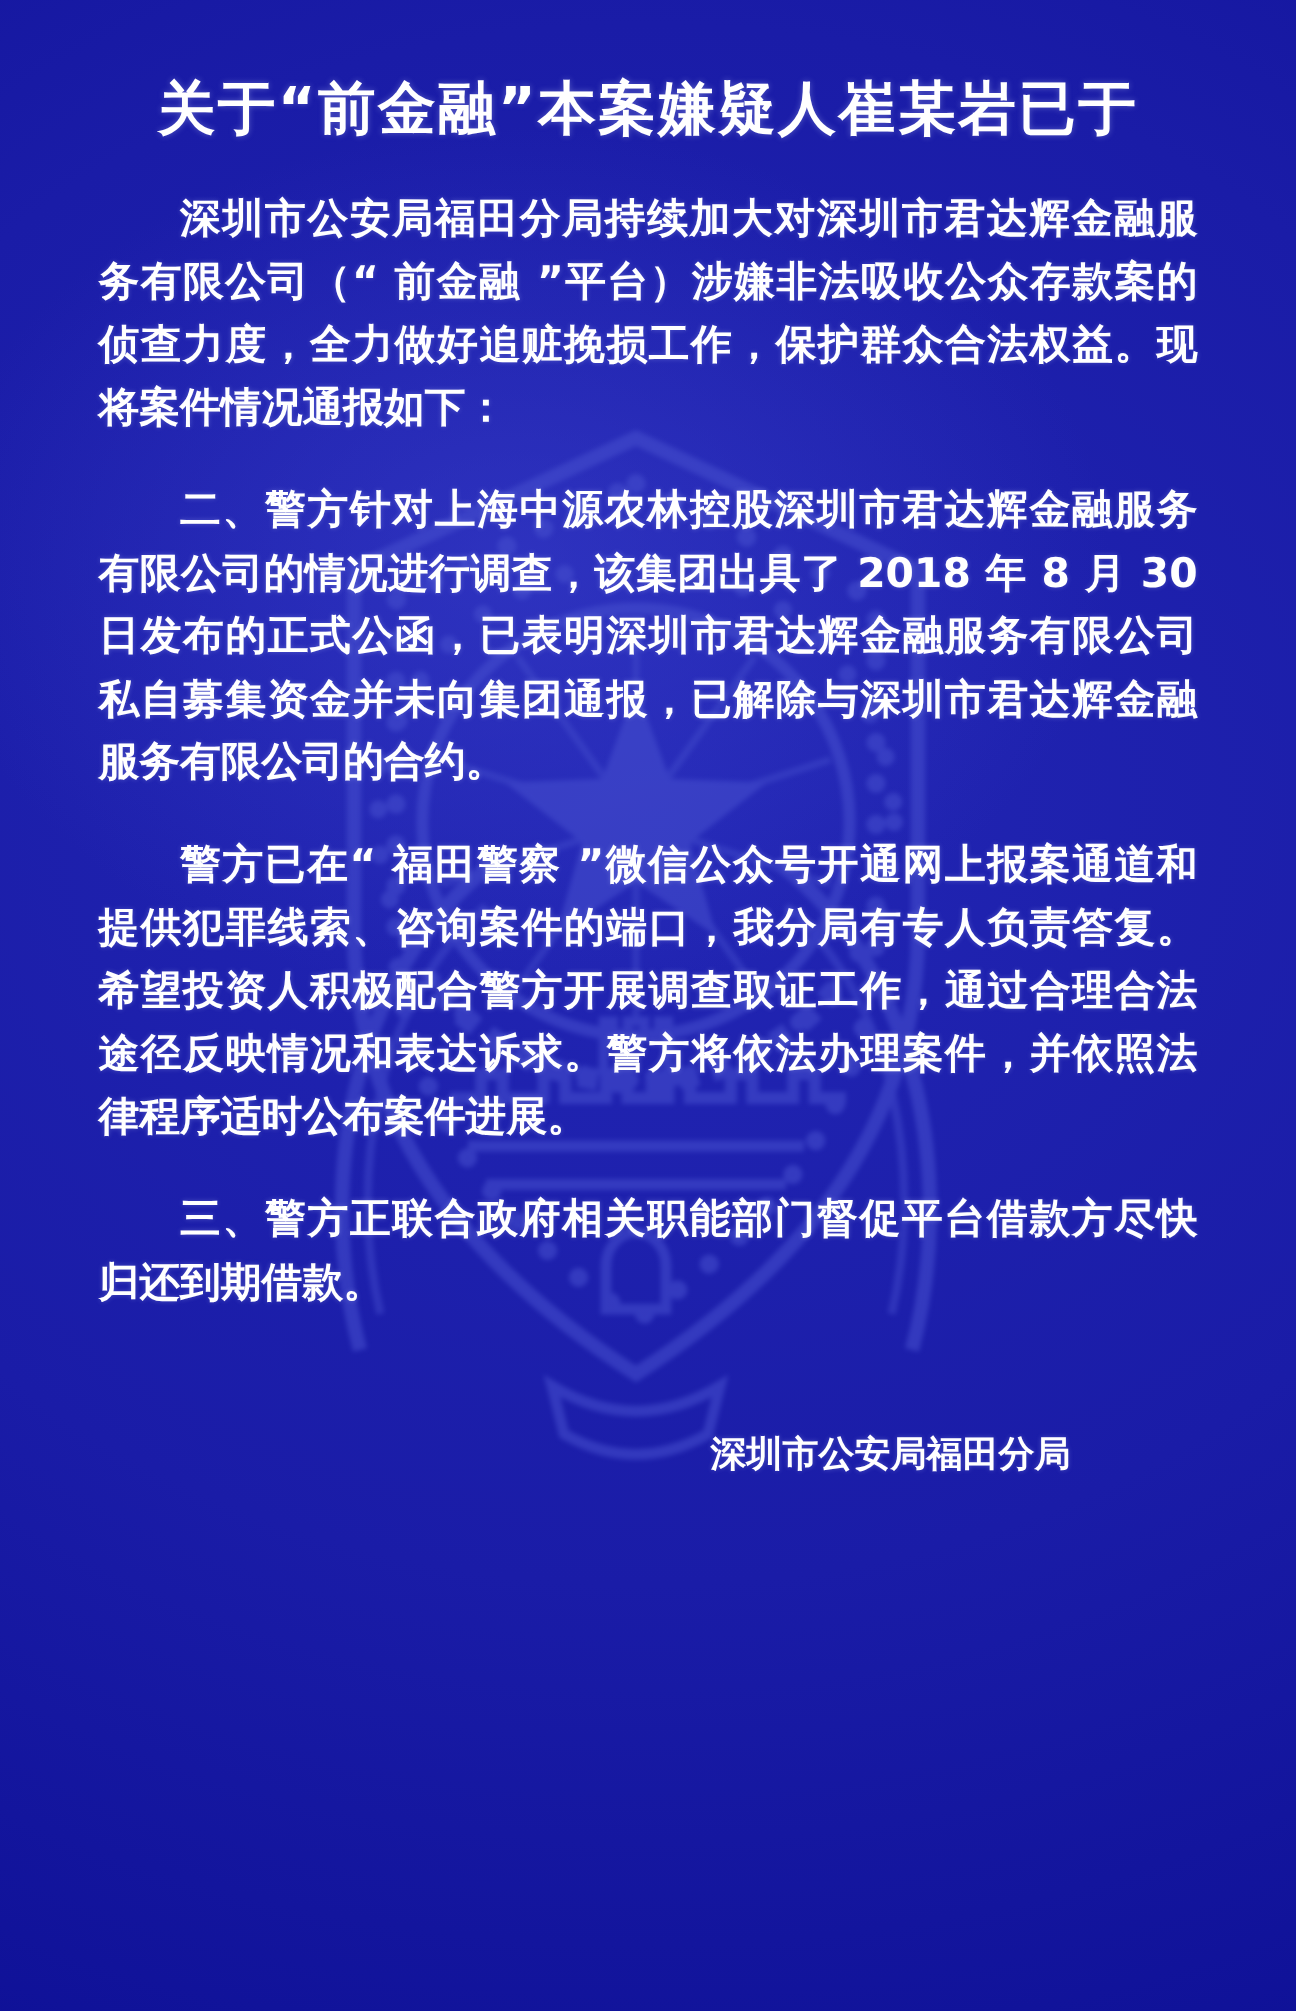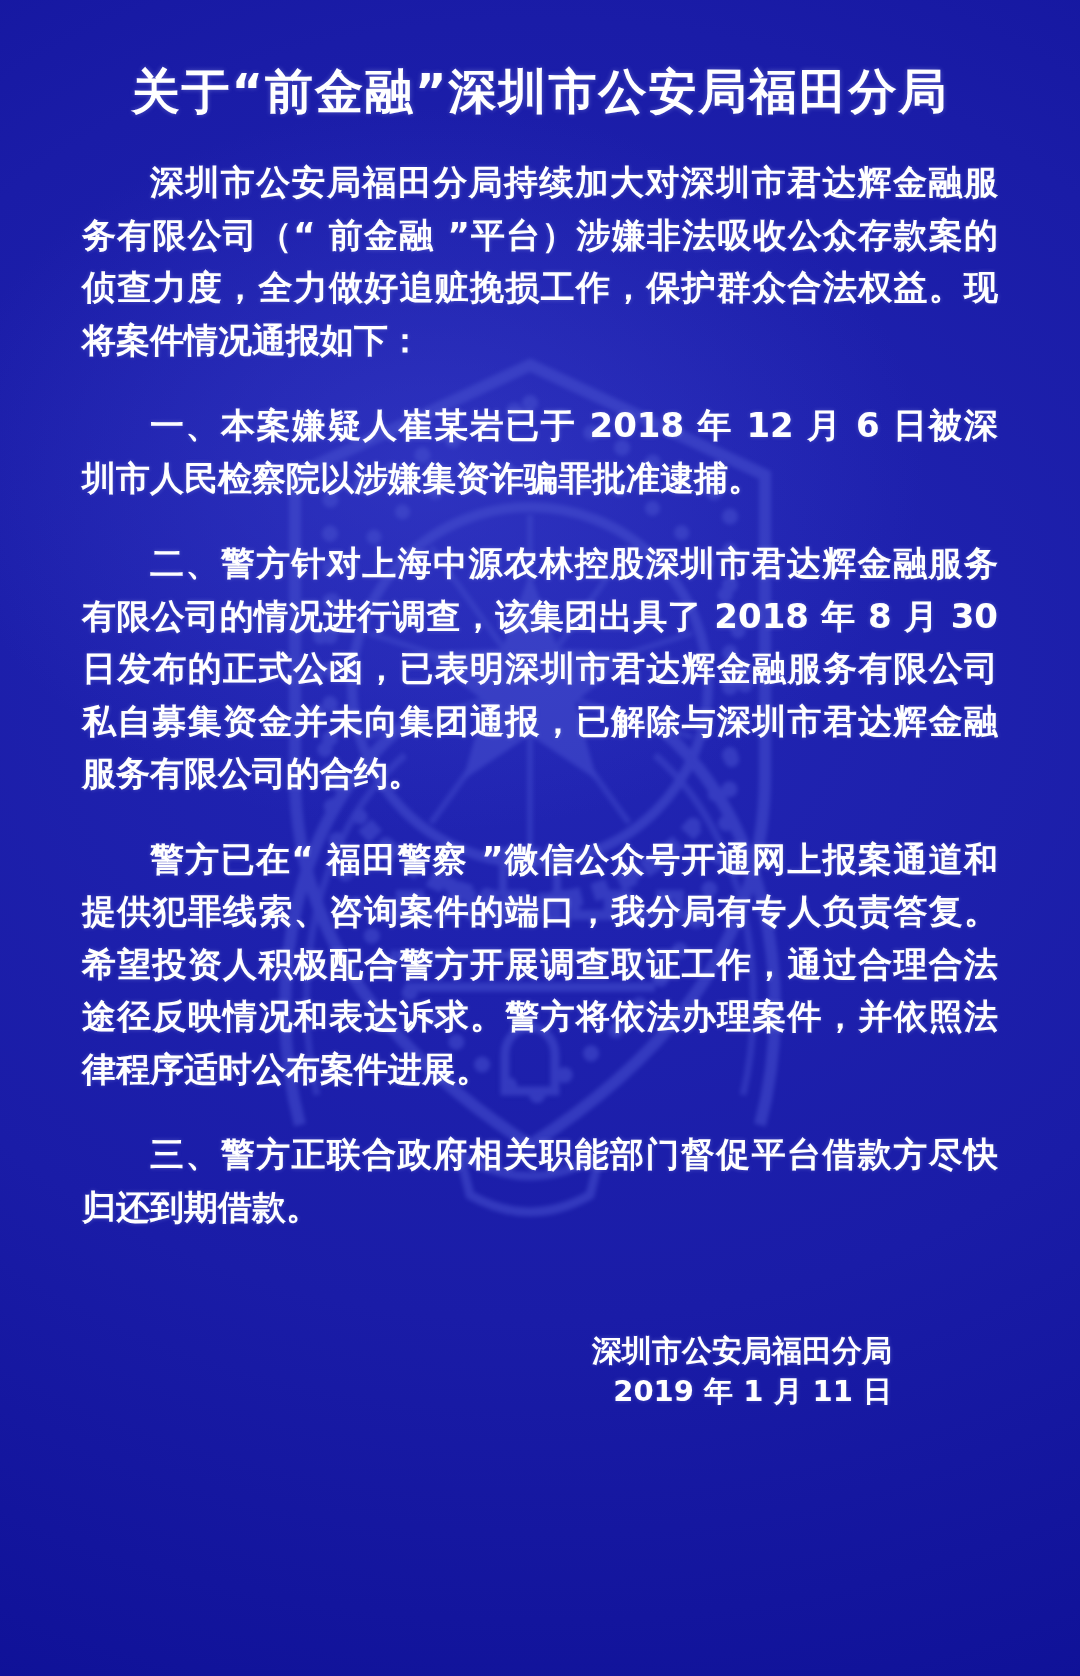--- a/index.html
+++ b/index.html
@@ -130,30 +130,28 @@
 
       <path d="M95,770 C58,630 88,455 205,365" stroke-width="12"></path>
       <path d="M555,770 C592,630 562,455 445,365" stroke-width="12"></path>
       <path d="M112,740 C85,625 108,480 200,400" stroke-width="7" opacity="0.8"></path>
       <path d="M538,740 C565,625 542,480 450,400" stroke-width="7" opacity="0.8"></path>
 
       <path d="M255,800 q70,42 140,0 l-10,40 q-60,34 -120,0 z" stroke-width="9"></path>
     </g>
   </svg>
 
-  <h1 class="notice-title">关于“前金融”深圳市公安局福田分局</h1>
+  <h1 class="notice-title">关于“前金融”本案嫌疑人崔某岩已于</h1>
 
   <div class="notice-body">
     <p class="para">深圳市公安局福田分局持续加大对深圳市君达辉金融服务有限公司（“ 前金融 ”平台）涉嫌非法吸收公众存款案的侦查力度，全力做好追赃挽损工作，保护群众合法权益。现将案件情况通报如下：</p>
-    <p class="para">一、本案嫌疑人崔某岩已于 2018 年 12 月 6 日被深圳市人民检察院以涉嫌集资诈骗罪批准逮捕。</p>
     <p class="para">二、警方针对上海中源农林控股深圳市君达辉金融服务有限公司的情况进行调查，该集团出具了 2018 年 8 月 30 日发布的正式公函，已表明深圳市君达辉金融服务有限公司私自募集资金并未向集团通报，已解除与深圳市君达辉金融服务有限公司的合约。</p>
     <p class="para">警方已在“ 福田警察 ”微信公众号开通网上报案通道和提供犯罪线索、咨询案件的端口，我分局有专人负责答复。希望投资人积极配合警方开展调查取证工作，通过合理合法途径反映情况和表达诉求。警方将依法办理案件，并依照法律程序适时公布案件进展。</p>
     <p class="para">三、警方正联合政府相关职能部门督促平台借款方尽快归还到期借款。</p>
   </div>
 
   <div class="signature-block">
     <div class="signature-inner">
       <div class="signature-org">深圳市公安局福田分局</div>
-      <div class="signature-date">2019 年 1 月 11 日</div>
     </div>
   </div>
 
 </div>
 
 </body></html>

